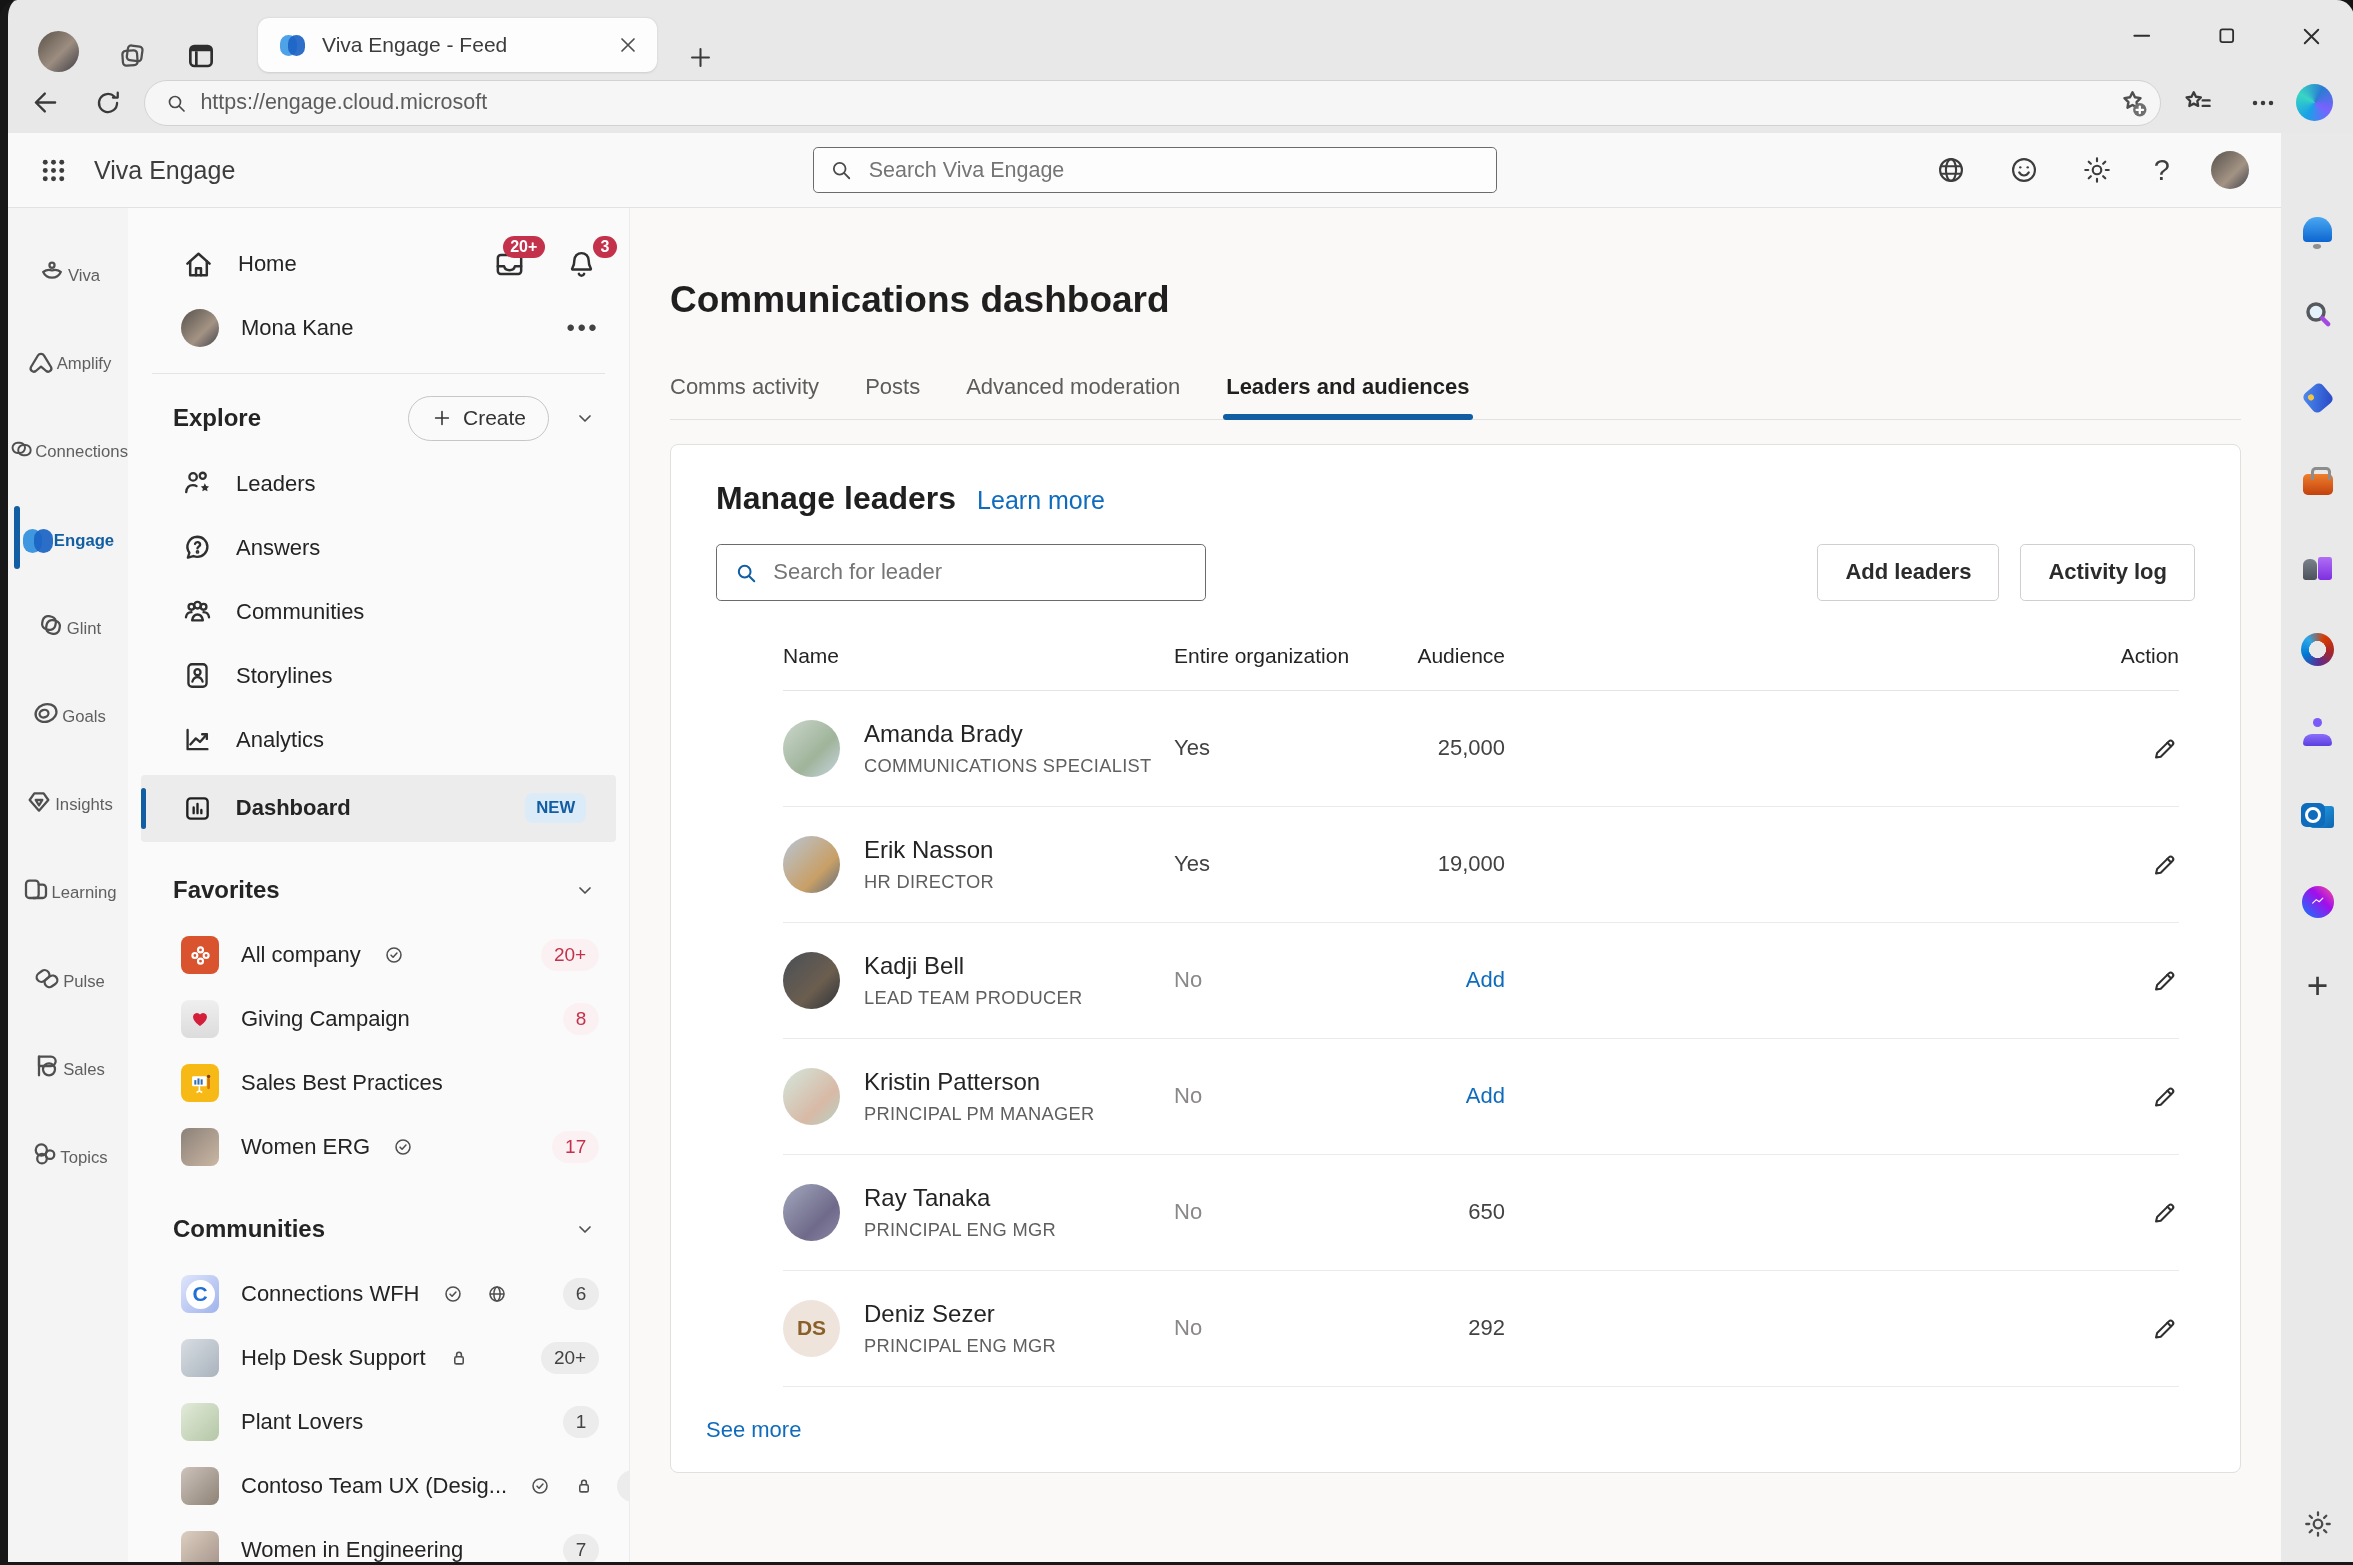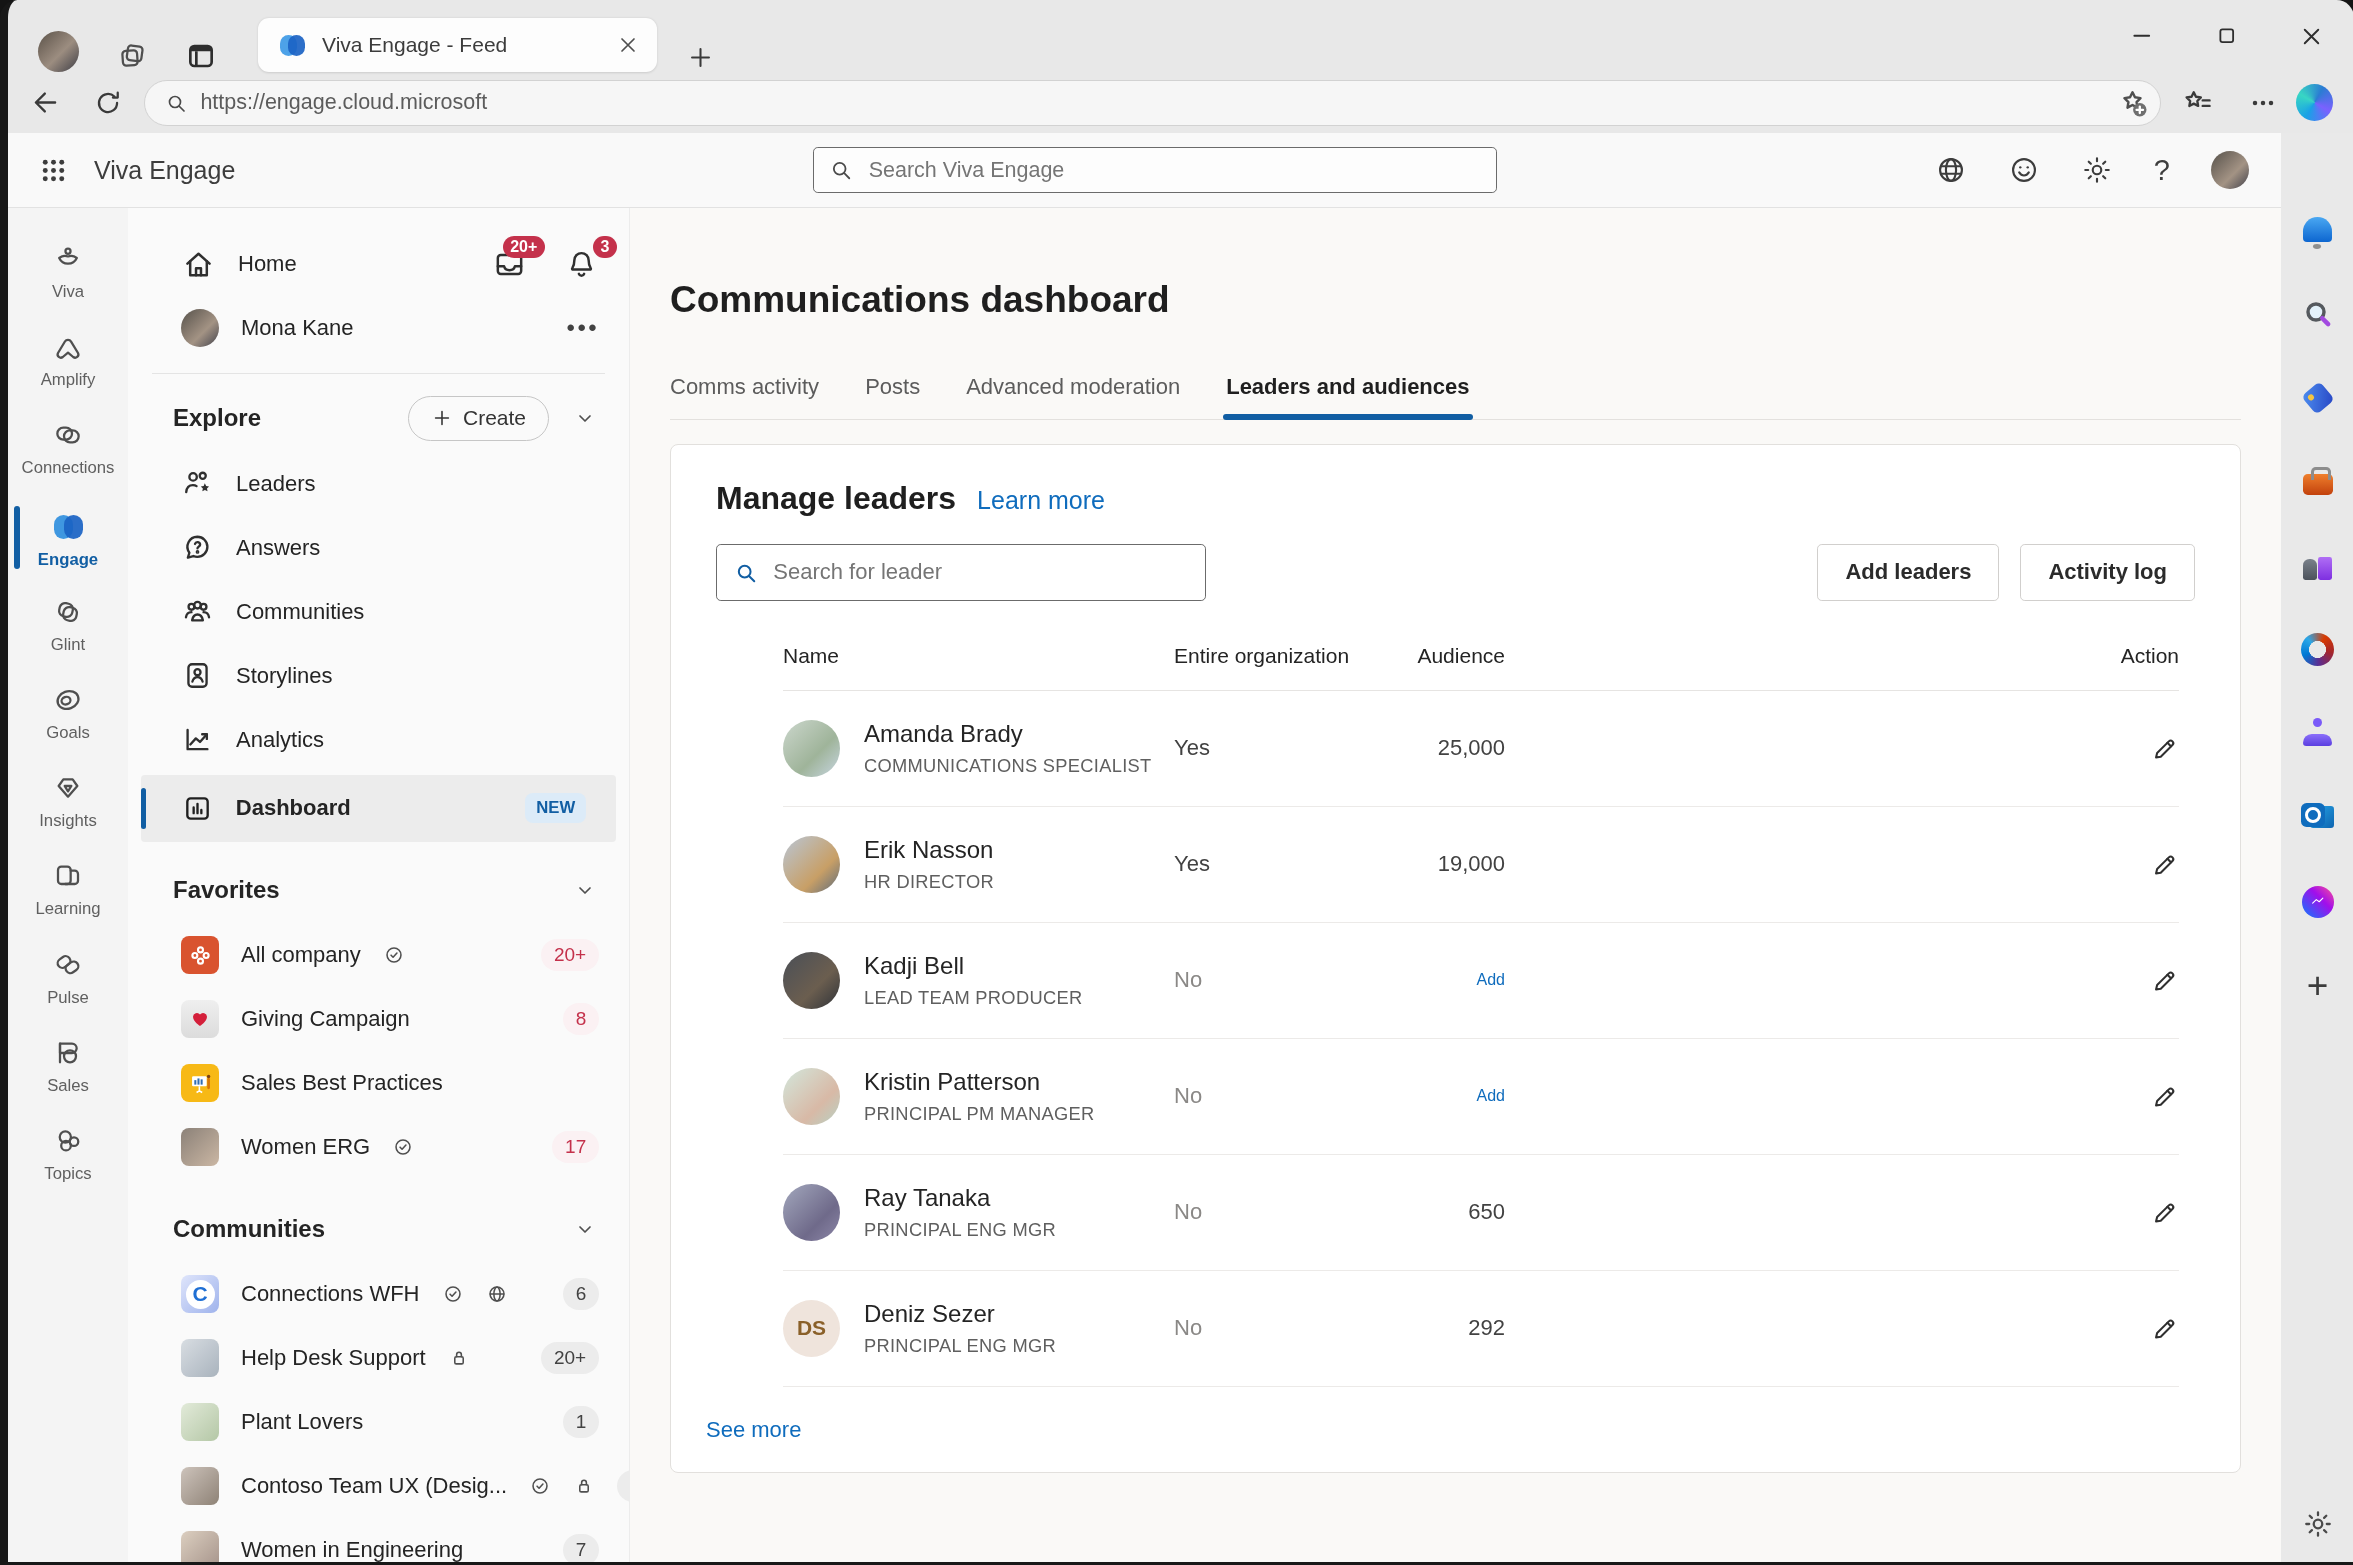--- a/index.html
+++ b/index.html
@@ -43,21 +43,21 @@
     background:#fdfdfd;display:flex;align-items:center;padding:0 14.4px;gap:12.8px;}
   .app-search input{border:0;outline:0;background:transparent;font:21.5px "Liberation Sans",sans-serif;color:#000000;flex:1;}
   .ah-icons{margin-left:auto;display:flex;align-items:center;gap:41px;}
   .ah-avatar{width:38px;height:38px;border-radius:50%;background:linear-gradient(135deg,#55504a,#a39384 60%,#41414b);}
 
   
   .content{flex:1;display:flex;min-height:0;}
 
   
   .rail{width:120px;background:#f4f4f4;padding-top:22px;display:flex;flex-direction:column;gap:3.2px;flex:0 0 auto;}
-  .rail-item{height:85px;display:flex;flex-direction:column;align-items:center;justify-content:center;position:relative;}
+  .rail-item{height:85px;display:flex;align-items:center;justify-content:center;position:relative;}
   .rail-item span{font-size:16.7px;color:#5f5f5f;margin-top:7.2px;}
   .rail-item.active::before{content:"";position:absolute;left:6.4px;top:11px;bottom:11px;width:5.6px;border-radius:3.2px;background:#115ea3;}
   .engage-ic{width:32px;height:32px;position:relative;}
   .engage-ic i{position:absolute;top:4px;width:19px;height:24px;border-radius:9.6px;}
   .engage-ic i:first-child{left:1.6px;background:#3f97e0;}
   .engage-ic i:last-child{left:12px;background:#1b63c4;opacity:.93;}
 
   
   .sidebar{width:502px;background:#fafafa;border-right:0.8px solid #ececec;padding:24px 0 0;font-size:22px;overflow:hidden;flex:0 0 auto;}
   .srow{height:64px;display:flex;align-items:center;padding:0 30px 0 53px;gap:22px;}
@@ -125,21 +125,21 @@
   .pav1{background:linear-gradient(135deg,#b9c6d6,#c89f66 65%,#5c6b7d);}
   .pav2{background:linear-gradient(135deg,#4a4f57,#6b5e4f 60%,#2e3238);}
   .pav3{background:linear-gradient(135deg,#d3e7dc,#d8b9a6 65%,#b7d2c4);}
   .pav4{background:linear-gradient(135deg,#a3a8bd,#6f6a8a 65%,#8d87a8);}
   .pav5{background:#efe4dc;color:#8a6029;}
   .pname{font-size:24px;color:#242424;}
   .ptitle{font-size:18.3px;color:#5f5f5f;margin-top:7.2px;letter-spacing:0.3px;}
   .yes{font-size:22px;color:#424242;}
   .no{font-size:22px;color:#8a8886;}
   .audv{font-size:22px;color:#424242;}
-  .audlink{font-size:16px;color:#0f6cbd;}
+  .audlink{font-size:22px;color:#0f6cbd;}
   .seemore{display:inline-block;margin:30px 0 0 35px;font-size:22px;color:#0f6cbd;}
 
   
   .edgerail{width:73px;background:#e9e9e9;flex:0 0 auto;display:flex;flex-direction:column;align-items:center;
     padding-top:80px;gap:51px;}
   .er{width:33px;height:33px;display:flex;align-items:center;justify-content:center;flex:0 0 auto;}
   .er-bell{width:29px;height:25.5px;background:linear-gradient(180deg,#4aa8f2,#0d66d0);border-radius:14.4px 14.4px 4px 4px;position:relative;}
   .er-bell::after{content:"";position:absolute;left:10.4px;bottom:-6.4px;width:8px;height:4.8px;border-radius:50%;background:#8f8f8f;}
   .er-tag{width:24px;height:24px;border-radius:5.6px;background:linear-gradient(135deg,#4d8ef0,#2746c4);transform:rotate(-40deg);position:relative;}
   .er-tag::after{content:"";position:absolute;top:4px;left:4px;width:6.4px;height:6.4px;border-radius:50%;background:#f4c542;}

